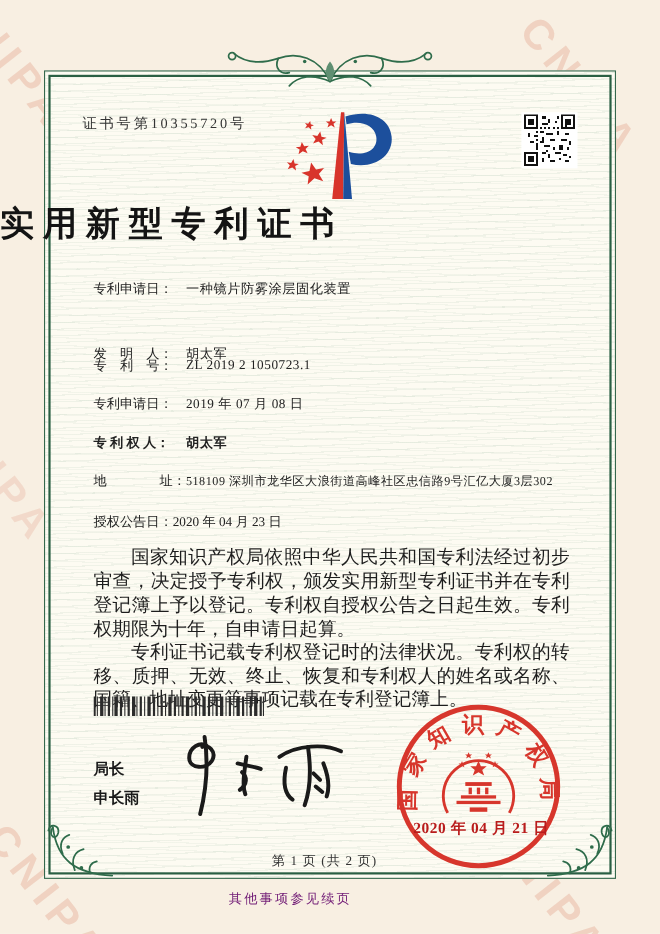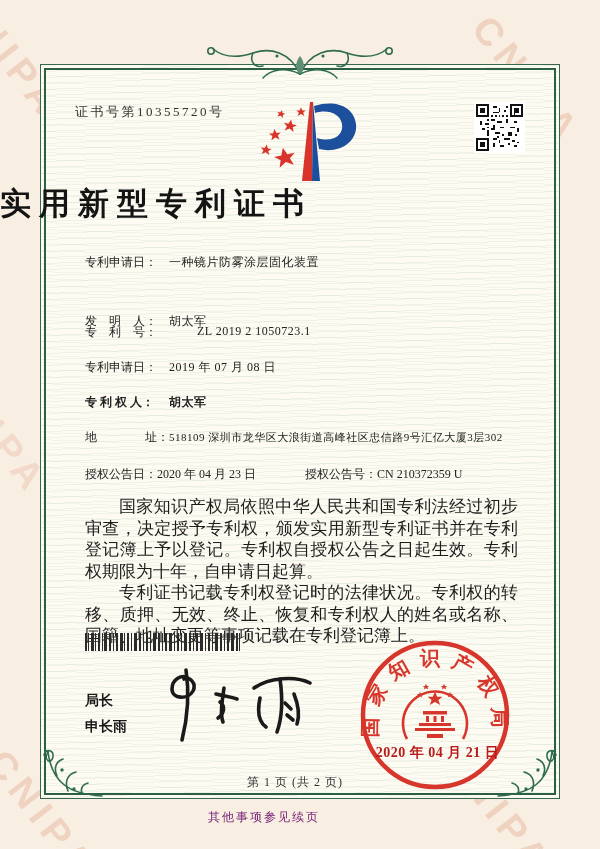--- a/index.html
+++ b/index.html
@@ -195,42 +195,39 @@
     <div class="title">实用新型专利证书</div>
 
     <div class="field" style="top:254px;">
       <span class="lab">专利申请日：</span>
       <span class="val">一种镜片防雾涂层固化装置</span>
     </div>
     <div class="field" style="top:289px;margin-top:24px;">
       <span class="lab">发　明　人：</span>
       <span class="val">胡太军</span>
     </div>
-    <div class="field" style="top:324px;gap:28px;">
+    <div class="field" style="top:324px;">
       <span class="lab">专　利　号：</span>
       <span class="val">ZL 2019 2 1050723.1</span>
     </div>
     <div class="field" style="top:359px;">
       <span class="lab">专利申请日：</span>
       <span class="val">2019 年 07 月 08 日</span>
     </div>
     <div class="field" style="top:394px;font-weight:bold;">
       <span class="lab">专 利 权 人：</span>
       <span class="val">胡太军</span>
     </div>
     <div class="field" style="top:429px;">
       <span class="lab">地　　　　址：</span>
       <span class="val val-addr">518109 深圳市龙华区大浪街道高峰社区忠信路9号汇亿大厦3层302</span>
     </div>
 
     <div class="grant-pair" style="left:85px; top:466px;">
       <span>授权公告日：</span><span>2020 年 04 月 23 日</span>
-    </div>
-    <div class="grant-pair" style="left:305px; top:466px;">
-      <span>授权公告号：</span><span>CN 210372359 U</span>
     </div>
 
     <div class="paras">
       <p>国家知识产权局依照中华人民共和国专利法经过初步审查，决定授予专利权，颁发实用新型专利证书并在专利登记簿上予以登记。专利权自授权公告之日起生效。专利权期限为十年，自申请日起算。</p>
       <p>专利证书记载专利权登记时的法律状况。专利权的转移、质押、无效、终止、恢复和专利权人的姓名或名称、国籍、地址变更等事项记载在专利登记簿上。</p>
     </div>
 
     <svg class="barcode" viewBox="0 0 156 18" preserveAspectRatio="none">
       <g fill="#2b2b2b">
         <rect x="0" width="2" height="18"></rect>

